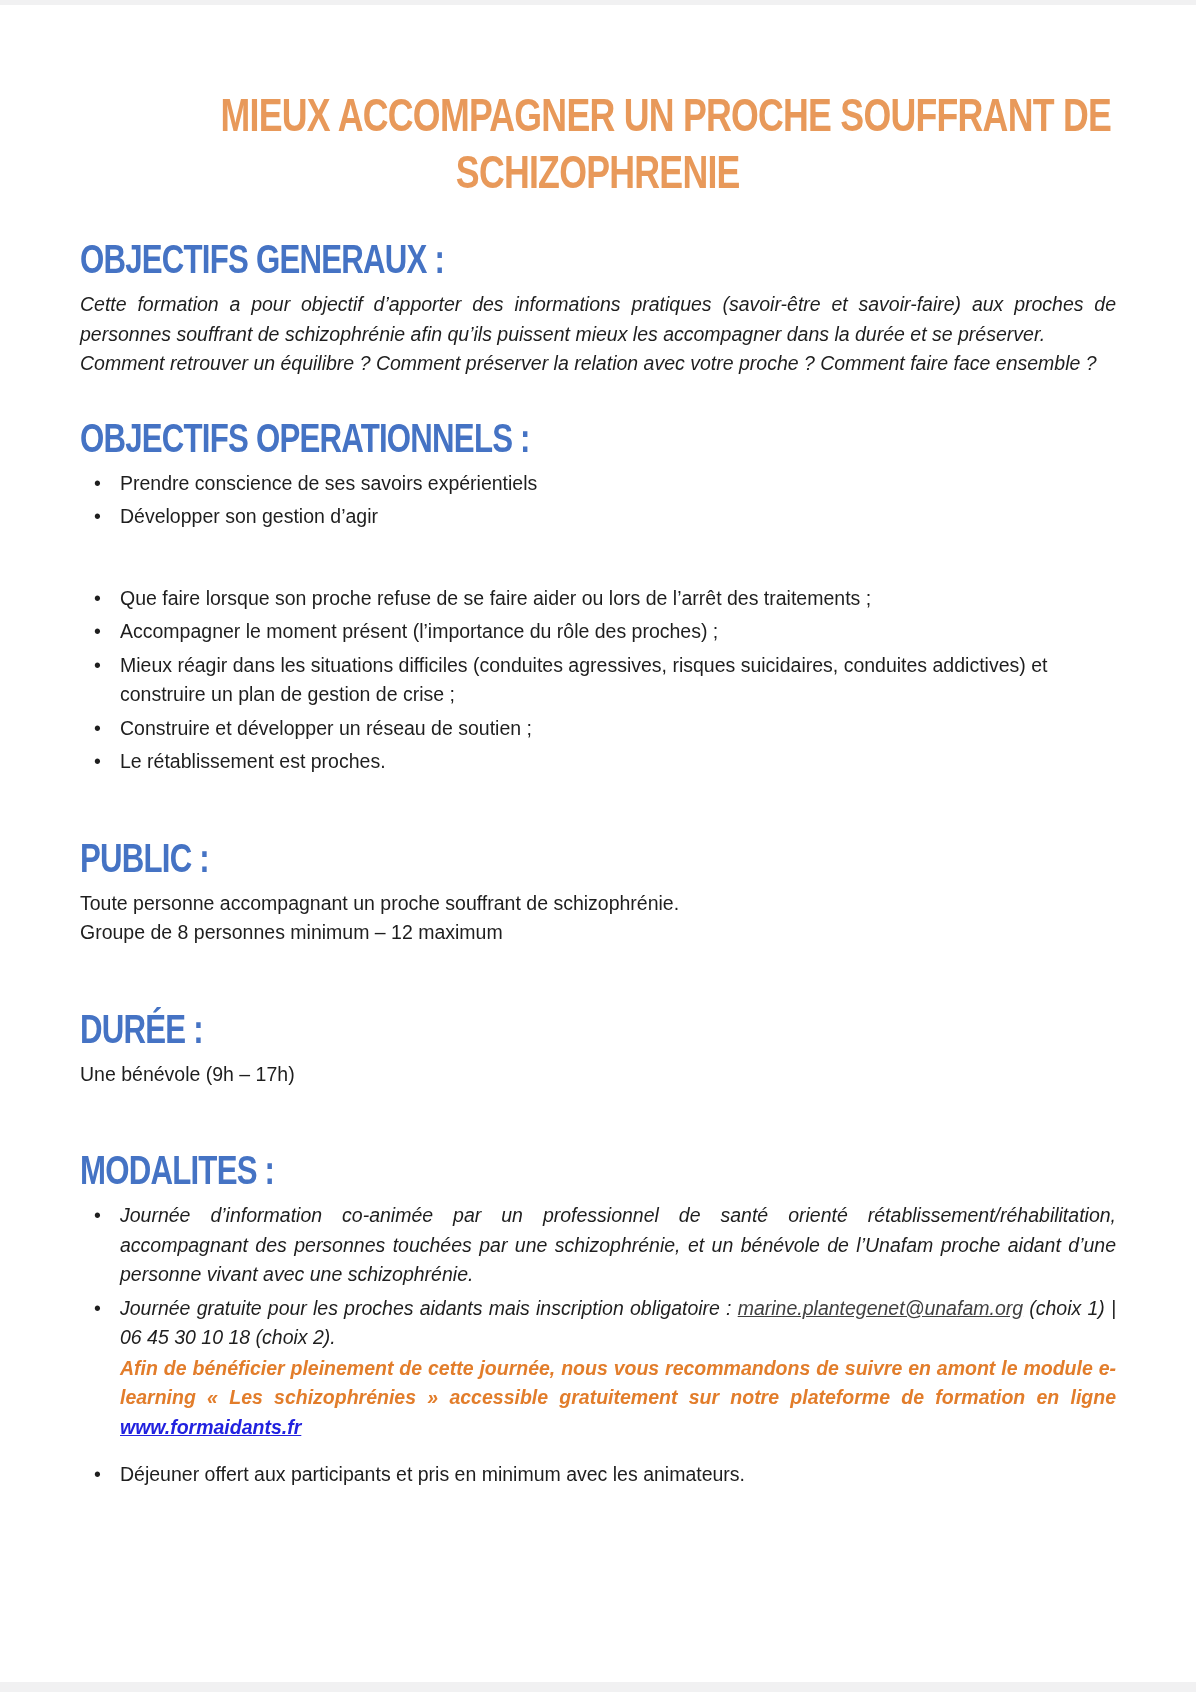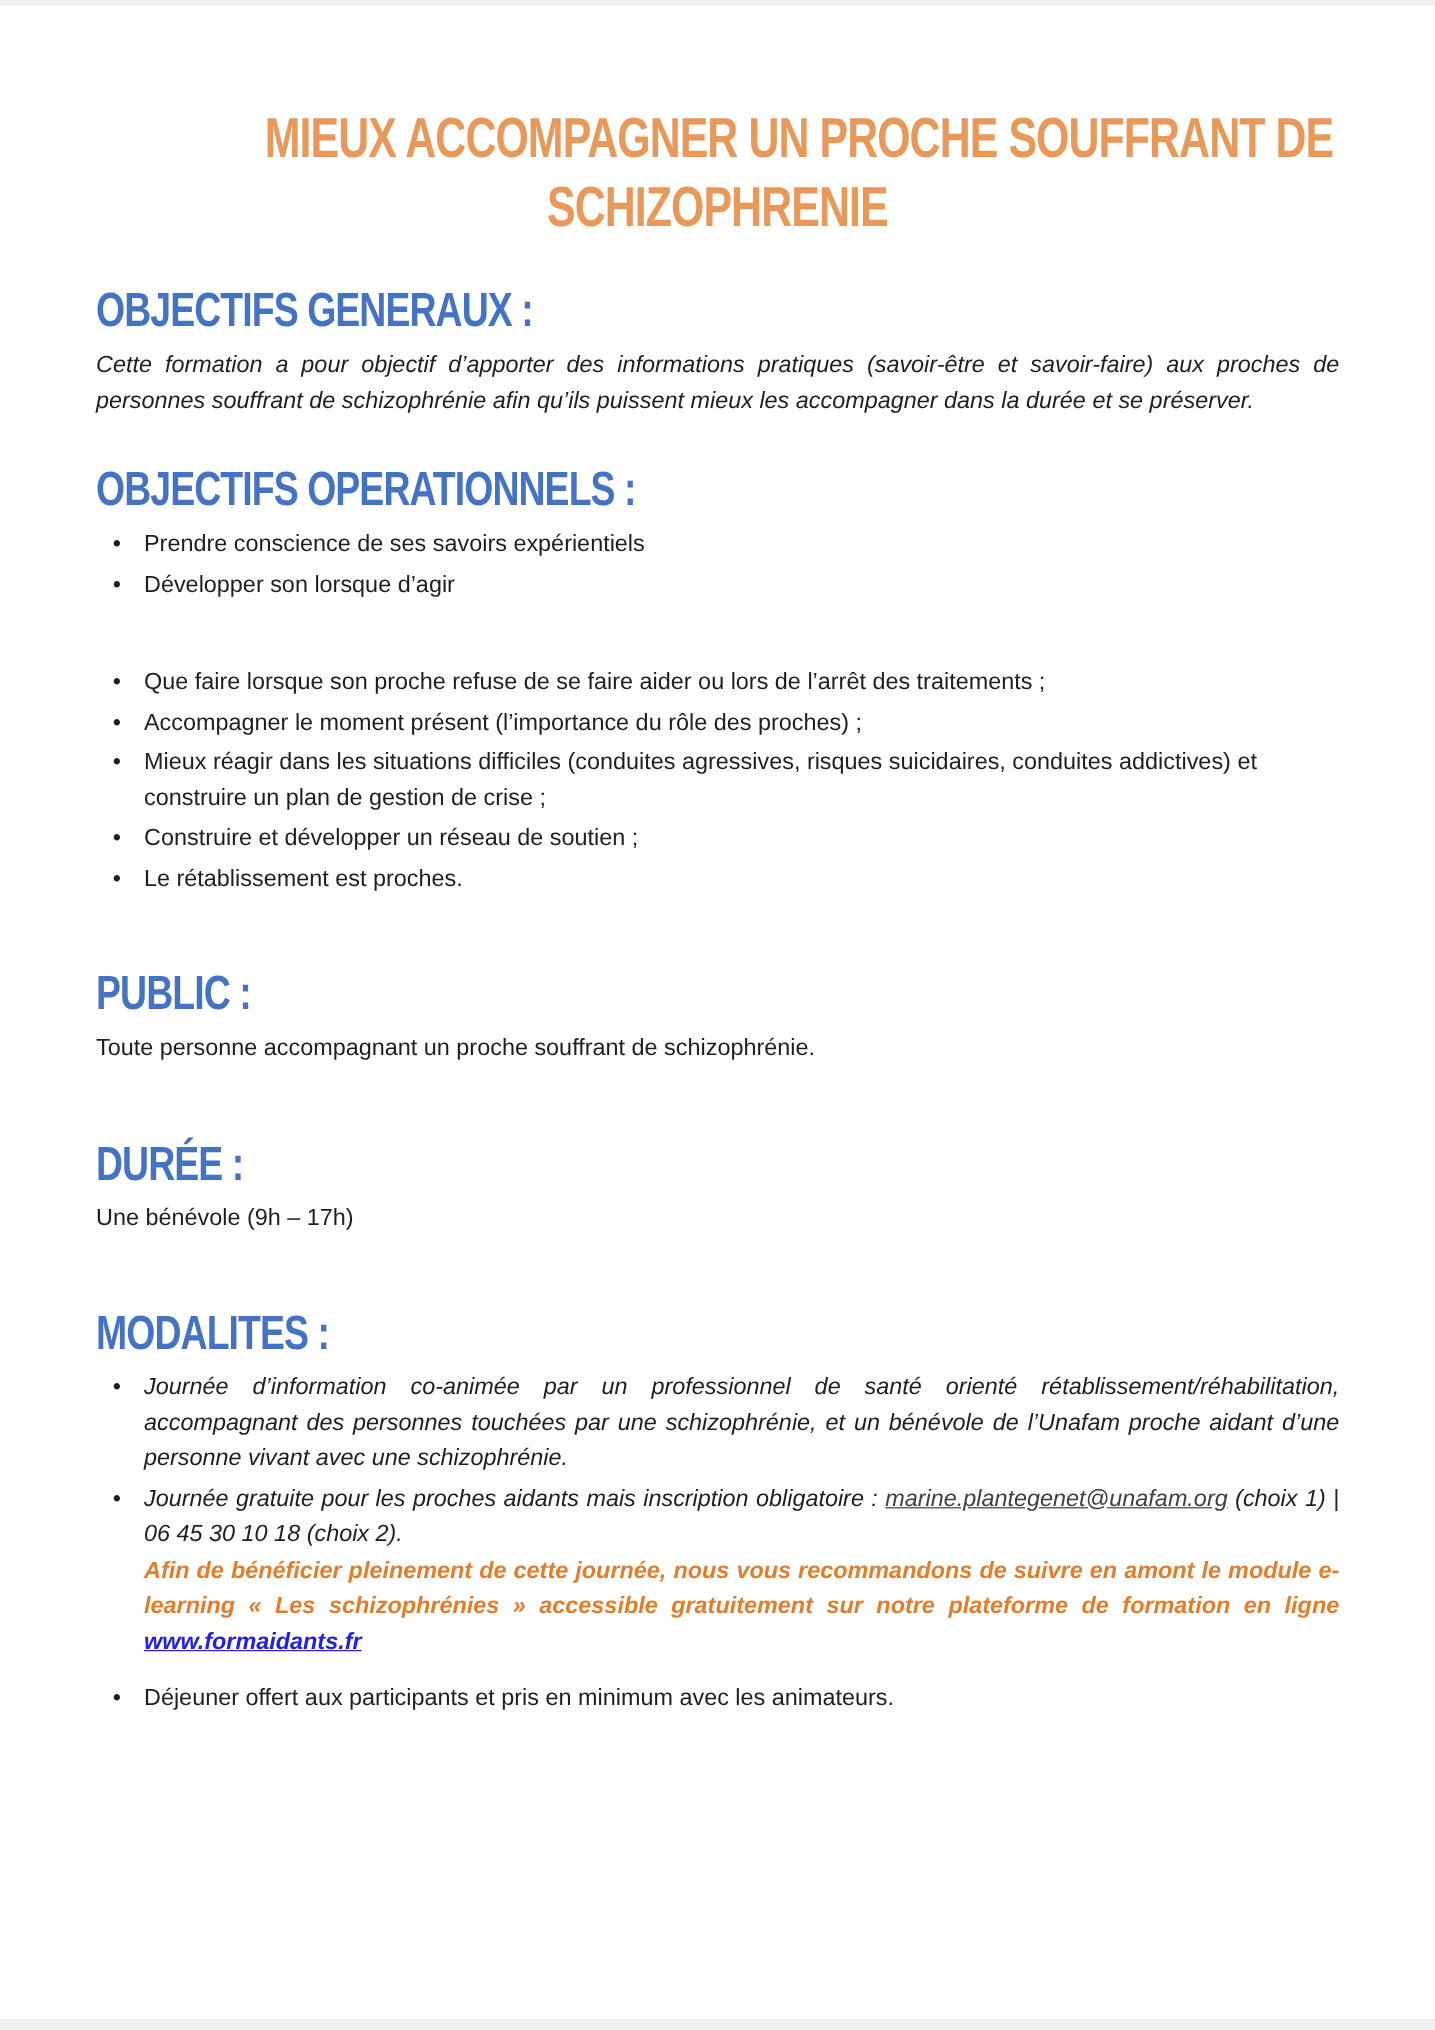--- a/index.html
+++ b/index.html
@@ -134,34 +134,35 @@
   <h1 class="doc-title">
     <span class="cond">MIEUX ACCOMPAGNER UN PROCHE SOUFFRANT DE</span><br>
     <span class="cond">SCHIZOPHRENIE</span>
   </h1>
 
   <div class="section">
     <h2 class="sec-heading">
       <span class="cond">OBJECTIFS GENERAUX :</span>
     </h2>
     <p class="body-text justify">Cette formation a pour objectif d’apporter des informations pratiques (savoir-être et savoir-faire) aux proches de personnes souffrant de schizophrénie afin qu’ils puissent mieux les accompagner dans la durée et se préserver.</p>
+    <p class="body-text justify">Comment retrouver un équilibre ? Comment préserver la relation avec votre proche ? Comment faire face ensemble ?</p>
   </div>
 
   <div class="section mt-a">
     <h2 class="sec-heading">
       <span class="cond">OBJECTIFS OPERATIONNELS :</span>
     </h2>
     <ul class="bullets">
       <li class="bullet-item">
         <span class="bullet-dot">•</span>
         <span class="bullet-body body-text">Prendre conscience de ses savoirs expérientiels</span>
       </li>
       <li class="bullet-item">
         <span class="bullet-dot">•</span>
-        <span class="bullet-body body-text">Développer son lorsque d’agir</span>
+        <span class="bullet-body body-text">Développer son gestion d’agir</span>
       </li>
     </ul>
   </div>
 
   <div class="section mt-b">
     <ul class="bullets">
       <li class="bullet-item">
         <span class="bullet-dot">•</span>
         <span class="bullet-body body-text">Que faire lorsque son proche refuse de se faire aider ou lors de l’arrêt des traitements ;</span>
       </li>
@@ -182,20 +183,21 @@
         <span class="bullet-body body-text">Le rétablissement est proches.</span>
       </li>
     </ul>
   </div>
 
   <div class="section mt-c">
     <h2 class="sec-heading">
       <span class="cond">PUBLIC :</span>
     </h2>
     <p class="body-text">Toute personne accompagnant un proche souffrant de schizophrénie.</p>
+    <p class="body-text">Groupe de 8 personnes minimum – 12 maximum</p>
   </div>
 
   <div class="section mt-c">
     <h2 class="sec-heading">
       <span class="cond">DURÉE :</span>
     </h2>
     <p class="body-text">Une bénévole (9h – 17h)</p>
   </div>
 
   <div class="section mt-c">

